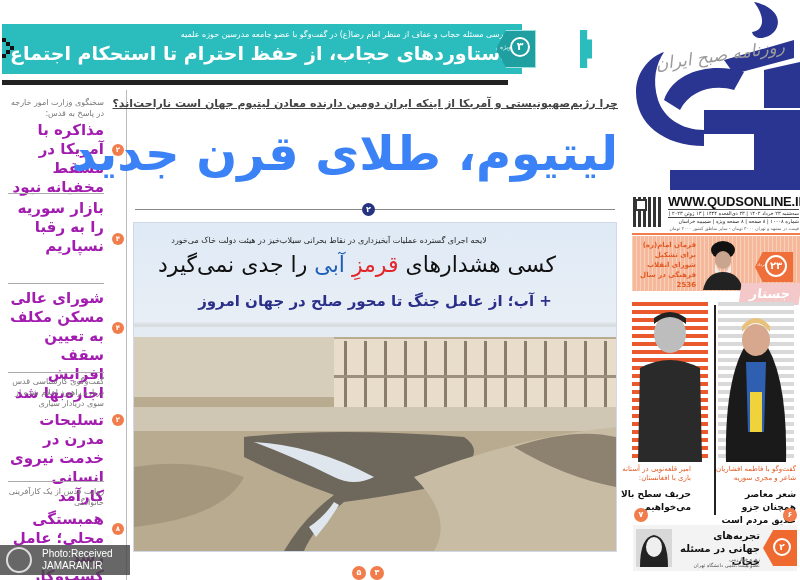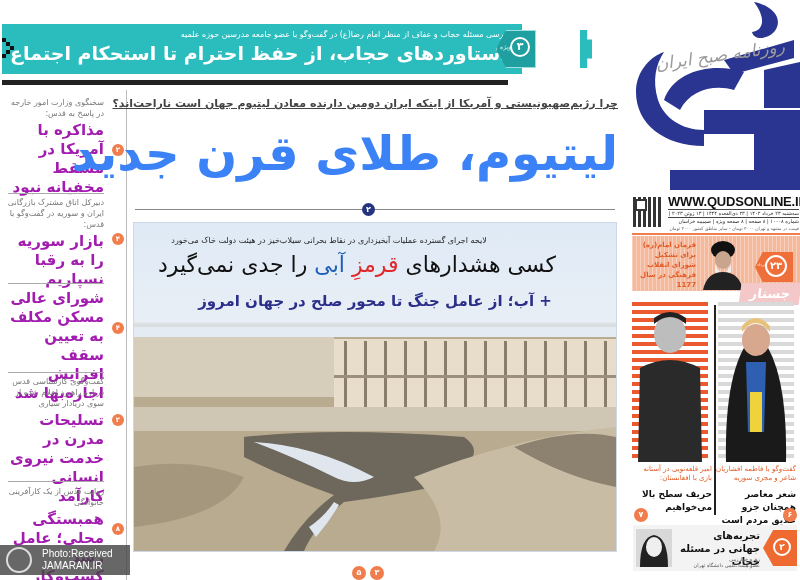--- a/index.html
+++ b/index.html
@@ -124,41 +124,40 @@
 <div class="logo-sub">روزنامه صبح ایران</div>
 
 <div class="qr"></div>
 <div class="masthead-url">WWW.QUDSONLINE.IR</div>
 <div class="date-line" style="top:209px">سه‌شنبه ۲۳ خرداد ۱۴۰۲ | ۲۳ ذی‌القعده ۱۴۴۴ | ۱۳ ژوئن ۲۰۲۳ | سال سی و ششم</div>
 <div class="date-line" style="top:217px">شماره ۱۰۰۰۸ | ۸ صفحه | ۸ صفحه ویژه | ضمیمه خراسان</div>
 <div class="price-line">قیمت در مشهد و تهران ۳۰۰۰ تومان - سایر مناطق کشور ۳۰۰۰ تومان</div>
 <div class="orange-rule"></div>
 
 <div class="anniv"></div>
-<div class="anniv-text">فرمان امام(ره) برای تشکیل شورای انقلاب فرهنگی در سال 1177</div>
+<div class="anniv-text">فرمان امام(ره) برای تشکیل شورای انقلاب فرهنگی در سال 2536</div>
 <svg class="anniv-portrait" viewBox="0 0 52 52">
   <ellipse cx="26" cy="12" rx="12" ry="9" fill="#111"></ellipse>
   <ellipse cx="26" cy="22" rx="8" ry="9" fill="#c9a48e"></ellipse>
   <path d="M18 26 Q26 44 34 26 L34 34 Q26 40 18 34 Z" fill="#eee"></path>
   <path d="M6 52 Q10 34 26 34 Q42 34 46 52 Z" fill="#222"></path>
 </svg>
 <div class="anniv-hex"></div>
 <div class="anniv-circle">۲۳</div>
 <div class="anniv-month">خرداد</div>
 <div class="jostar">جستار</div>
 
 <div class="lstory" style="top:97px">
   <div class="kick">سخنگوی وزارت امور خارجه در پاسخ به قدس:</div>
   <div class="head">مذاکره با آمریکا در مسقط مخفیانه نبود</div>
 </div>
 <div class="pgnum" style="top:144px">۲</div>
 <div class="lsep" style="top:193px"></div>
 
 <div class="lstory" style="top:197px">
-  <div class="kick">دبیرکل اتاق مشترک بازرگانی ایران و سوریه در گفت‌وگو با قدس:</div>
   <div class="head">بازار سوریه را به رقبا نسپاریم</div>
 </div>
 <div class="pgnum" style="top:233px">۴</div>
 <div class="lsep" style="top:283px"></div>
 
 <div class="lstory" style="top:287px">
   <div class="head">شورای عالی مسکن مکلف به تعیین سقف افزایش اجاره‌بها شد</div>
 </div>
 <div class="pgnum" style="top:322px">۴</div>
 <div class="lsep" style="top:372px"></div>
@@ -247,21 +246,21 @@
     <path d="M22 22 Q38 8 54 22 L54 16 Q38 4 22 16 Z" fill="#222"></path>
     <path d="M6 160 L8 66 Q38 50 68 66 L70 160 Z" fill="#2a2a2a"></path>
   </svg>
 </div>
 <div class="vline-right"></div>
 
 <div class="pcap" style="left:716px;top:465px">
   <div class="kick">گفت‌وگو با فاطمه افشاریان شاعر و مجری سوریه</div>
   <div class="head">شعر معاصر همچنان جزو علایق مردم است</div>
 </div>
-<div class="pcap" style="left:632px;top:465px">
+<div class="pcap" style="left:611px;top:465px">
   <div class="kick">امیر قلعه‌نویی در آستانه بازی با افغانستان:</div>
   <div class="head">حریف سطح بالا می‌خواهیم</div>
 </div>
 <div class="bb" style="left:783px;top:508px">۶</div>
 <div class="bb" style="left:634px;top:508px">۷</div>
 
 <div class="bottom-card"></div>
 <div class="bc-hex"></div>
 <div class="bc-circle">۲</div>
 <div class="bc-title">تجربه‌های جهانی در مسئله حجاب</div>

